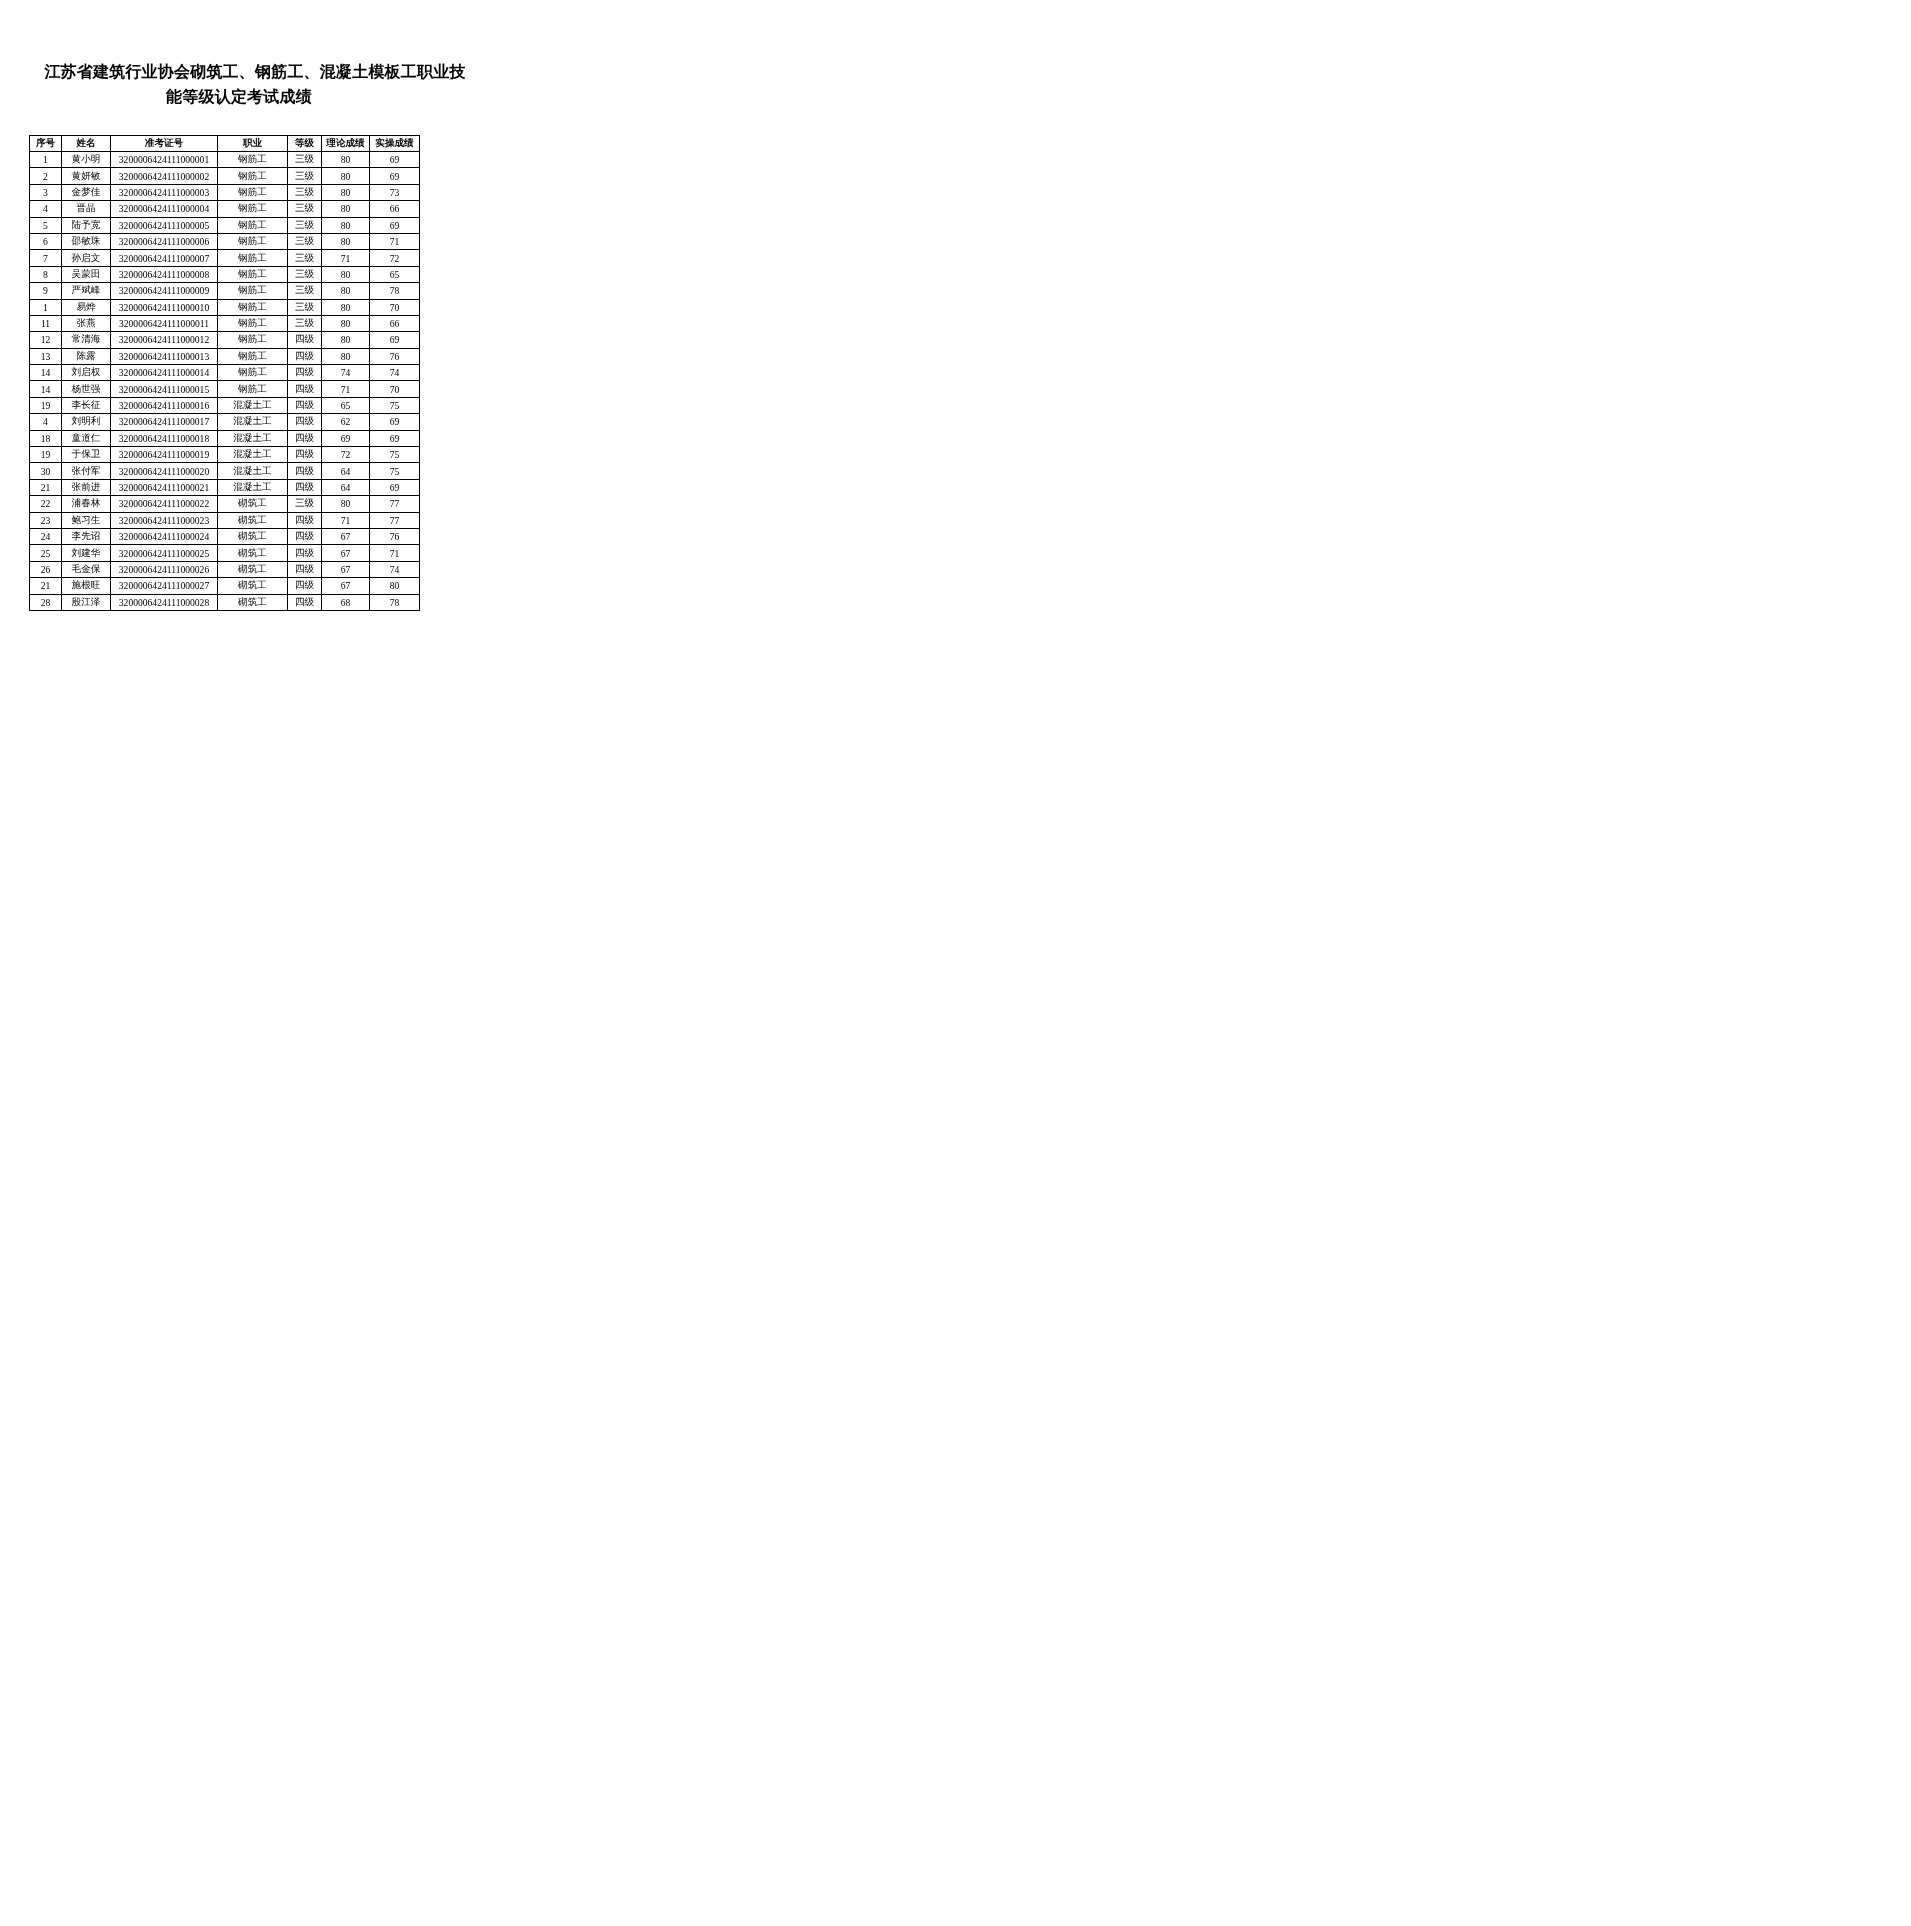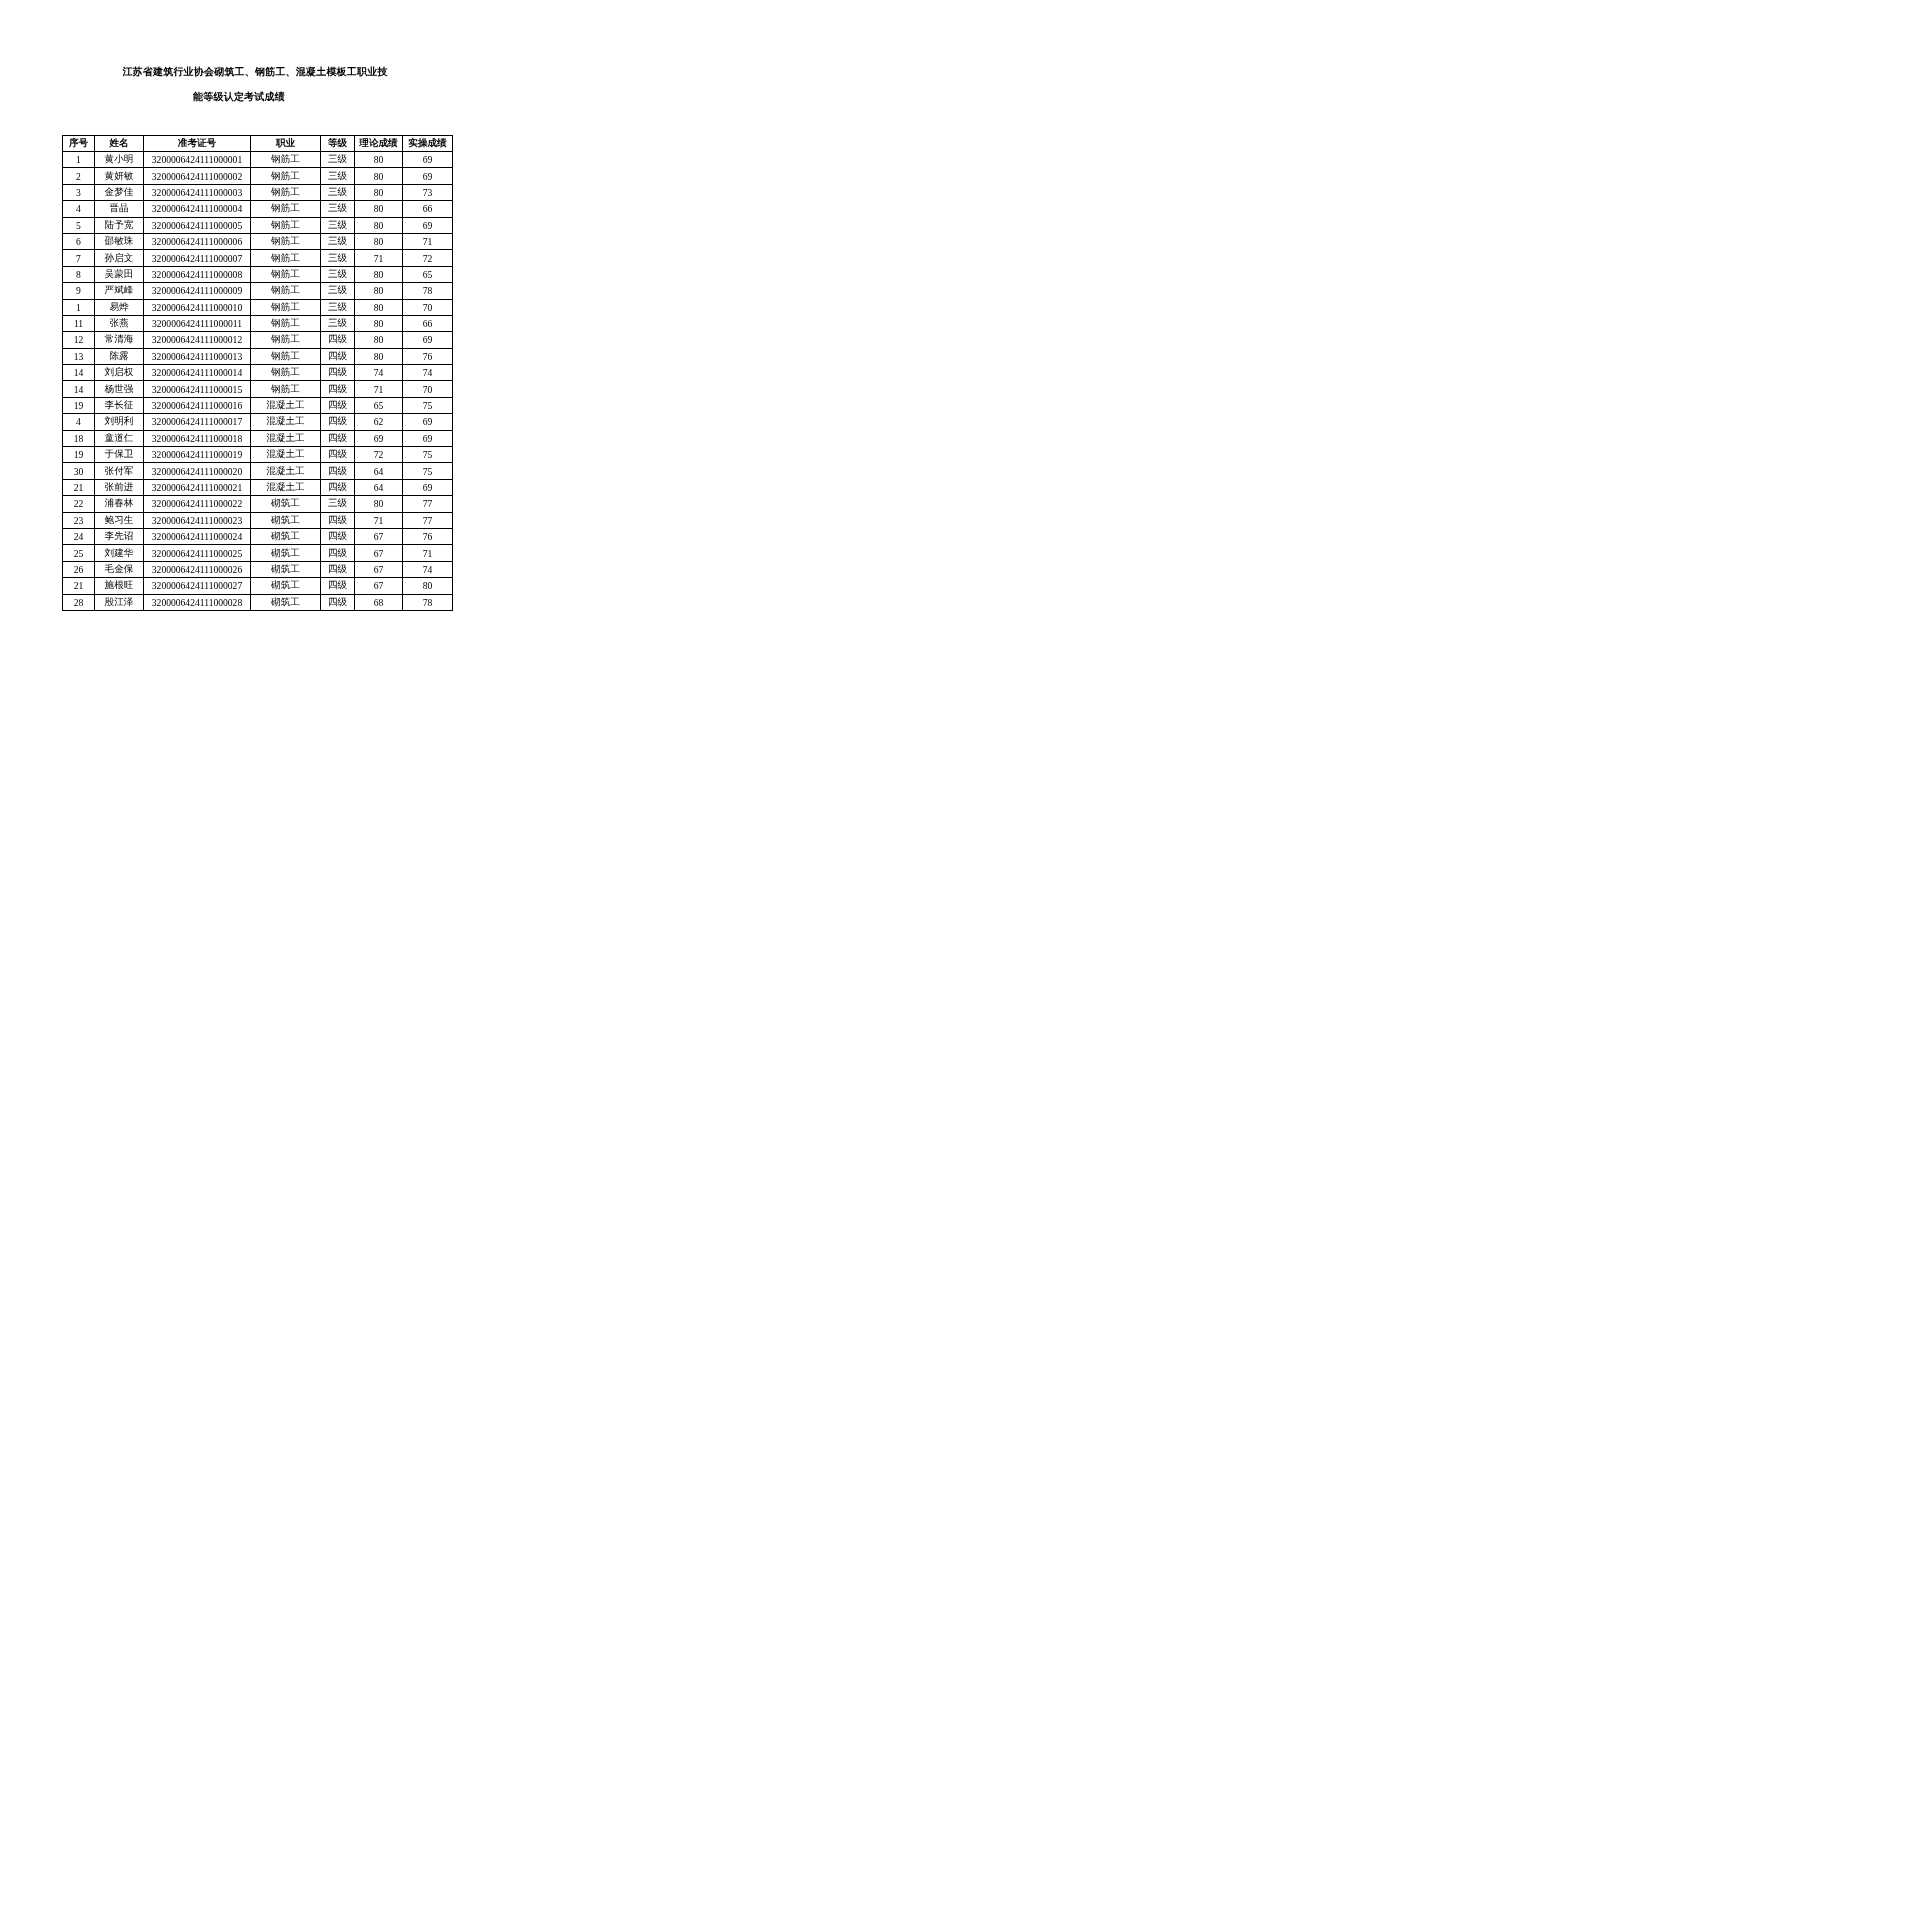--- a/index.html
+++ b/index.html
@@ -14,32 +14,32 @@
     background: #ffffff;
     color: #000000;
     font-family: "Liberation Serif", "DejaVu Serif", serif;
     overflow: hidden;
   }
   .doc-title {
     position: absolute;
     top: 59px;
     left: 0;
     width: 478px;
-    font-size: 10px;
+    font-size: 16px;
     font-weight: bold;
     line-height: 25px;
     text-align: center;
     letter-spacing: 0.2px;
   }
   .doc-title .line1 {
     text-indent: 32px;
   }
   table.results {
     position: absolute;
-    left: 62px;
+    left: 29px;
     top: 135px;
     width: 391px;
     border-collapse: collapse;
     table-layout: fixed;
     font-size: 9.6px;
     text-align: center;
   }
   table.results th,
   table.results td {
     border-left: 0.4px solid #000;

